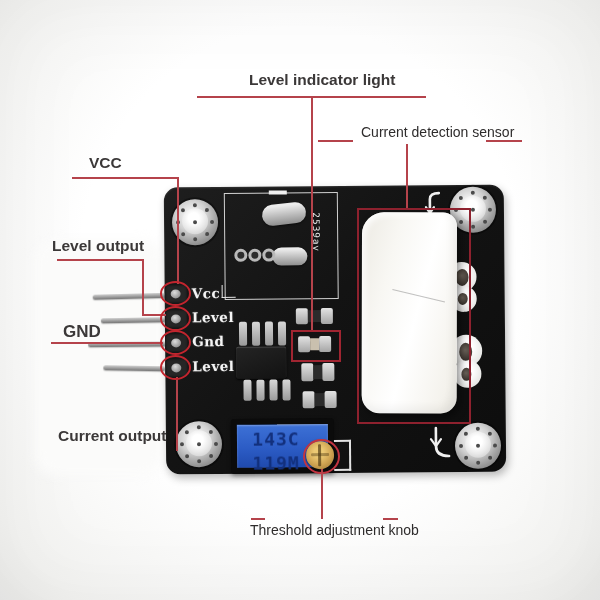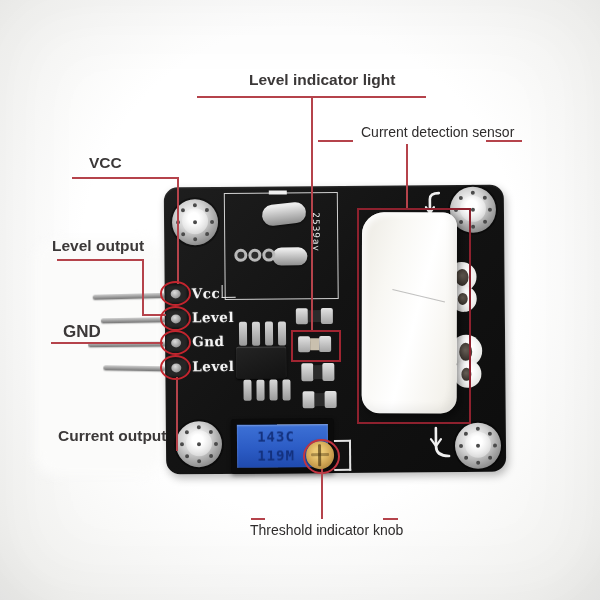--- a/index.html
+++ b/index.html
@@ -46,21 +46,21 @@
     background:linear-gradient(105deg,#eceae3 0%,#f8f7f3 28%,#ffffff 55%,#f4f2ec 88%,#e9e7e0 100%);
     box-shadow:3px 4px 8px rgba(0,0,0,.45), inset -4px -5px 10px rgba(0,0,0,.06), inset 3px 3px 6px rgba(255,255,255,.9);
     transform:rotate(.6deg);}
   .scratch{left:392px;top:296px;width:54px;height:1px;background:rgba(120,120,120,.45);transform:rotate(14deg);}
   .padcirc{border-radius:50%;background:radial-gradient(circle at 45% 40%,#ffffff 30%,#e8e8e6 70%,#cfcfcc 100%);}
   .padoval{border-radius:50%;background:radial-gradient(circle at 45% 40%,#6a6158,#3a342e 75%);}
 
   .potframe{left:230px;top:418px;width:103px;height:55px;background:#0b0b0b;border-radius:3px;box-shadow:0 2px 4px rgba(0,0,0,.4);}
   .potbody{left:236px;top:424px;width:91px;height:43px;background:linear-gradient(180deg,#3d71d6 0%,#2c5cc5 55%,#1f4aae 100%);
     box-shadow:inset 0 1px 2px rgba(255,255,255,.35);}
-  .pottext{left:238px;top:427px;width:74px;text-align:center;color:#12307d;font-weight:700;font-size:14px;line-height:1.35;
+  .pottext{left:238px;top:427px;width:74px;text-align:center;color:#12307d;font-weight:700;font-size:18px;line-height:1.35;
     font-family:"DejaVu Sans Mono",monospace;filter:blur(.5px);letter-spacing:1px;}
   .screw{left:305px;top:441px;width:28px;height:28px;border-radius:50%;
     background:radial-gradient(circle at 45% 40%,#ecca74 20%,#cfa452 55%,#9c7632 95%);box-shadow:0 0 3px rgba(0,0,0,.6);}
   .screw .slot{position:absolute;left:12px;top:3px;width:3px;height:22px;background:rgba(70,50,15,.65);border-radius:1px;}
   .screw .slot2{position:absolute;left:5px;top:12px;width:18px;height:3px;background:rgba(70,50,15,.4);border-radius:1px;}
   .bracket{left:333px;top:440px;width:15px;height:27px;border:2px solid #e2e2e2;border-left:none;}
 
   
   .ann{background:#b5434b;}
   .ellipse{border:2px solid #c2252e;border-radius:50%;background:transparent;}
@@ -226,15 +226,15 @@
 
   <div class="abs ellipse" style="left:160px;top:281px;width:27px;height:21px;"></div>
   <div class="abs ellipse" style="left:160px;top:306px;width:27px;height:21px;"></div>
   <div class="abs ellipse" style="left:160px;top:330px;width:27px;height:21px;"></div>
   <div class="abs ellipse" style="left:160px;top:355px;width:27px;height:21px;"></div>
 
   <div class="abs ellipse" style="left:303px;top:439px;width:33px;height:31px;border-color:#c23440;"></div>
   <div class="abs ann" style="left:321px;top:469px;width:2px;height:50px;"></div>
   <div class="abs ann" style="left:251px;top:518px;width:14px;height:2px;"></div>
   <div class="abs ann" style="left:383px;top:518px;width:15px;height:2px;"></div>
-  <div class="abs lbl lbl-sm" style="left:250px;top:522px;width:145px;text-align:center;">Threshold indicator knob</div>
+  <div class="abs lbl lbl-sm" style="left:250px;top:522px;width:145px;text-align:center;">Threshold adjustment knob</div>
 
 </div>
 
 </body></html>

